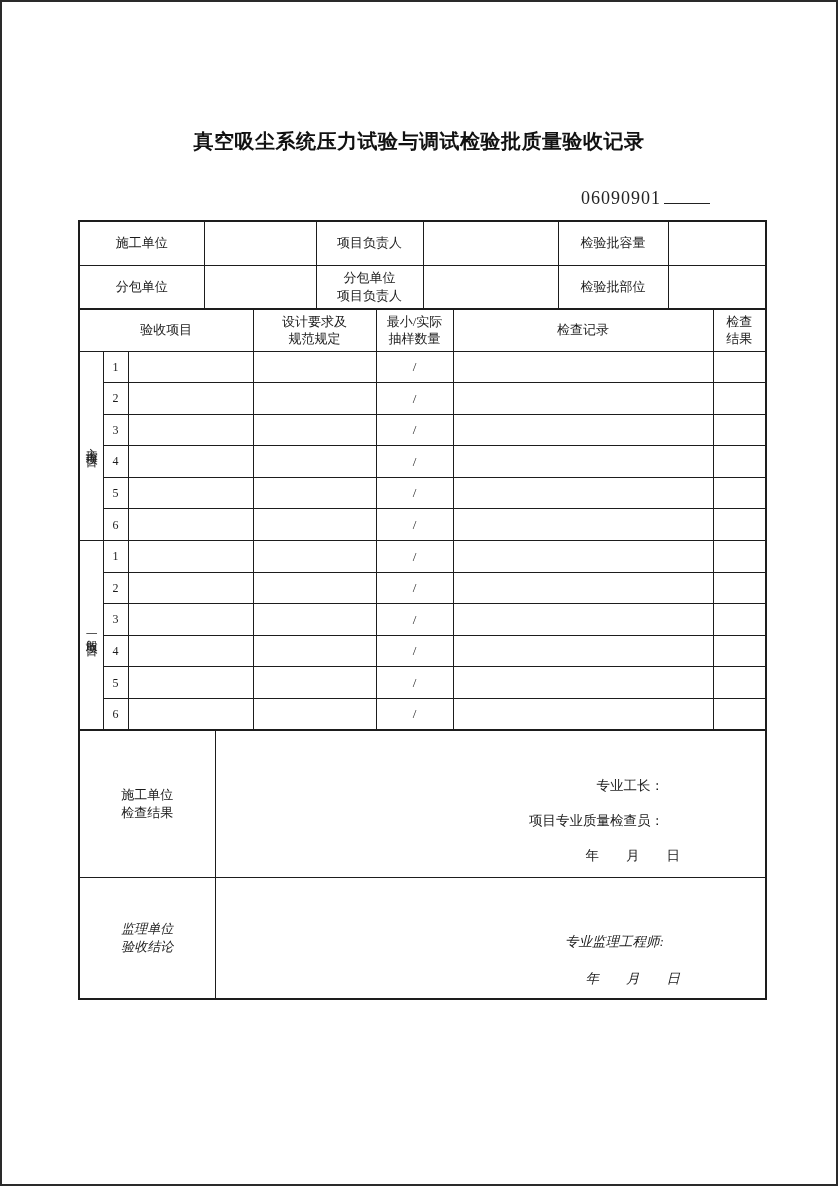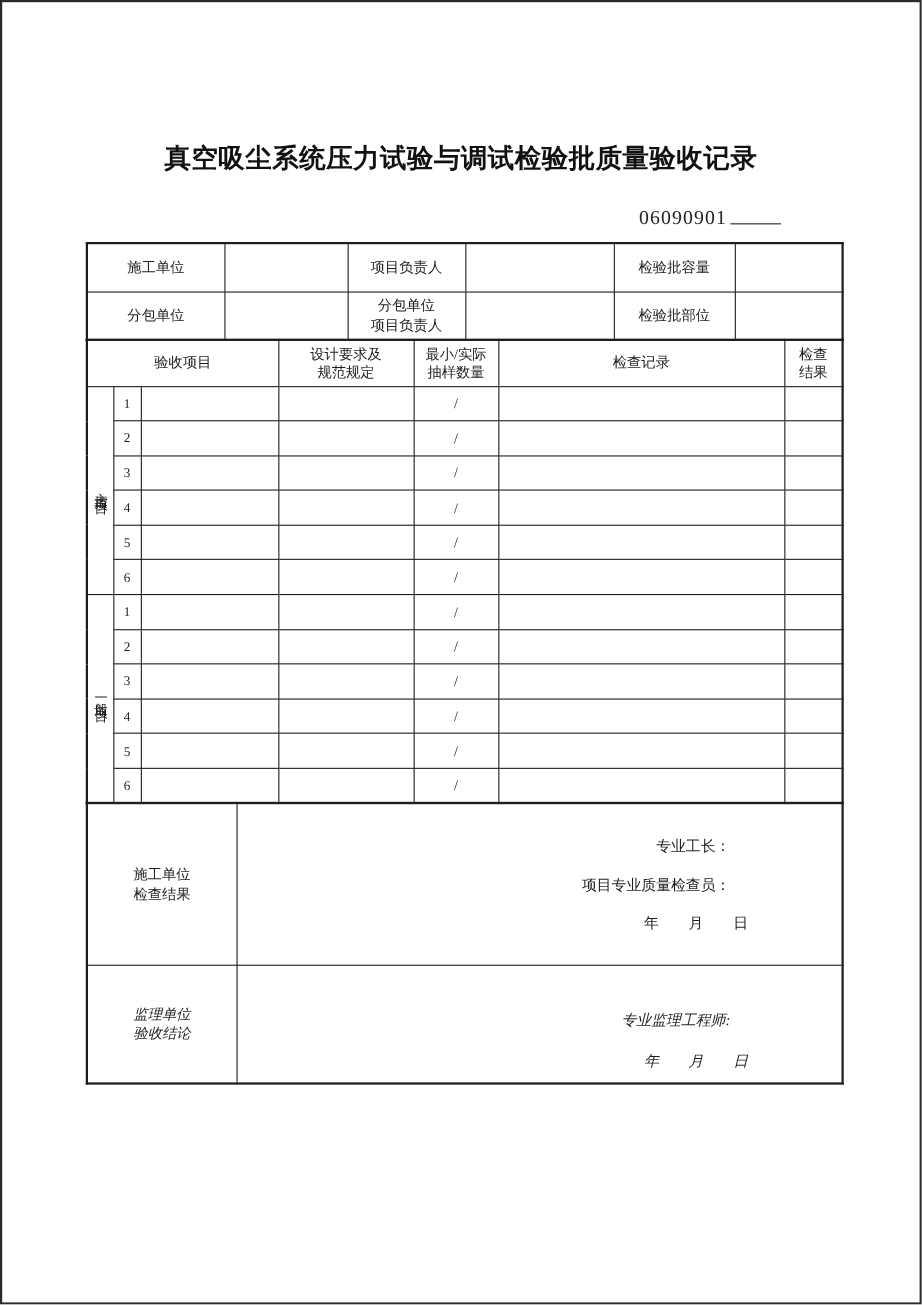--- a/index.html
+++ b/index.html
@@ -8,21 +8,21 @@
     width:838px; height:1186px;
     font-family:"Liberation Serif","DejaVu Serif",serif;
     color:#1c1c1c;
   }
   .page {
     position:relative; width:838px; height:1186px;
     background:#fff; border:2px solid #2a2a2a;
   }
   .title {
     position:absolute; top:126px; left:0; width:100%;
-    text-align:center; font-size:24px; font-weight:bold; letter-spacing:0.5px;
+    text-align:center; font-size:20px; font-weight:bold; letter-spacing:0.5px;
     color:#111;
   }
   .docnum {
     position:absolute; top:186px; right:126px;
     font-size:18px; letter-spacing:1px; color:#222;
   }
   .blank-line {
     display:inline-block; width:46px; height:3px;
     border-bottom:1px solid #222; margin-left:3px;
   }
@@ -47,23 +47,23 @@
   .vcell { padding:0; }
   .vtext {
     display:inline-block; writing-mode:vertical-lr; text-orientation:upright;
     font-size:12px; letter-spacing:3px; line-height:1.1;
   }
   .sign-row-builder td { height:147px; }
   .sign-row-supervisor td { height:104px;font-style:italic; }
   .sign-cell { text-align:right; vertical-align:top; }
   .sign-block { padding-right:83px; text-align:right; font-size:13.5px; }
   .sign-block .sign-line { margin-right:16px; }
-  .builder-block { padding-top:20px; }
+  .builder-block { padding-top:36px; }
   .builder-block div { line-height:35px; }
-  .supervisor-block { padding-top:30px; }
+  .supervisor-block { padding-top:44px; }
   .supervisor-block div { line-height:37px; }
 </style>
 </head>
 <body>
 
 <div class="page">
 
   <div class="title" data-bind="page.title">真空吸尘系统压力试验与调试检验批质量验收记录</div>
 
   <div class="docnum"><span data-bind="page.doc_number">06090901</span><span class="blank-line"></span></div>

